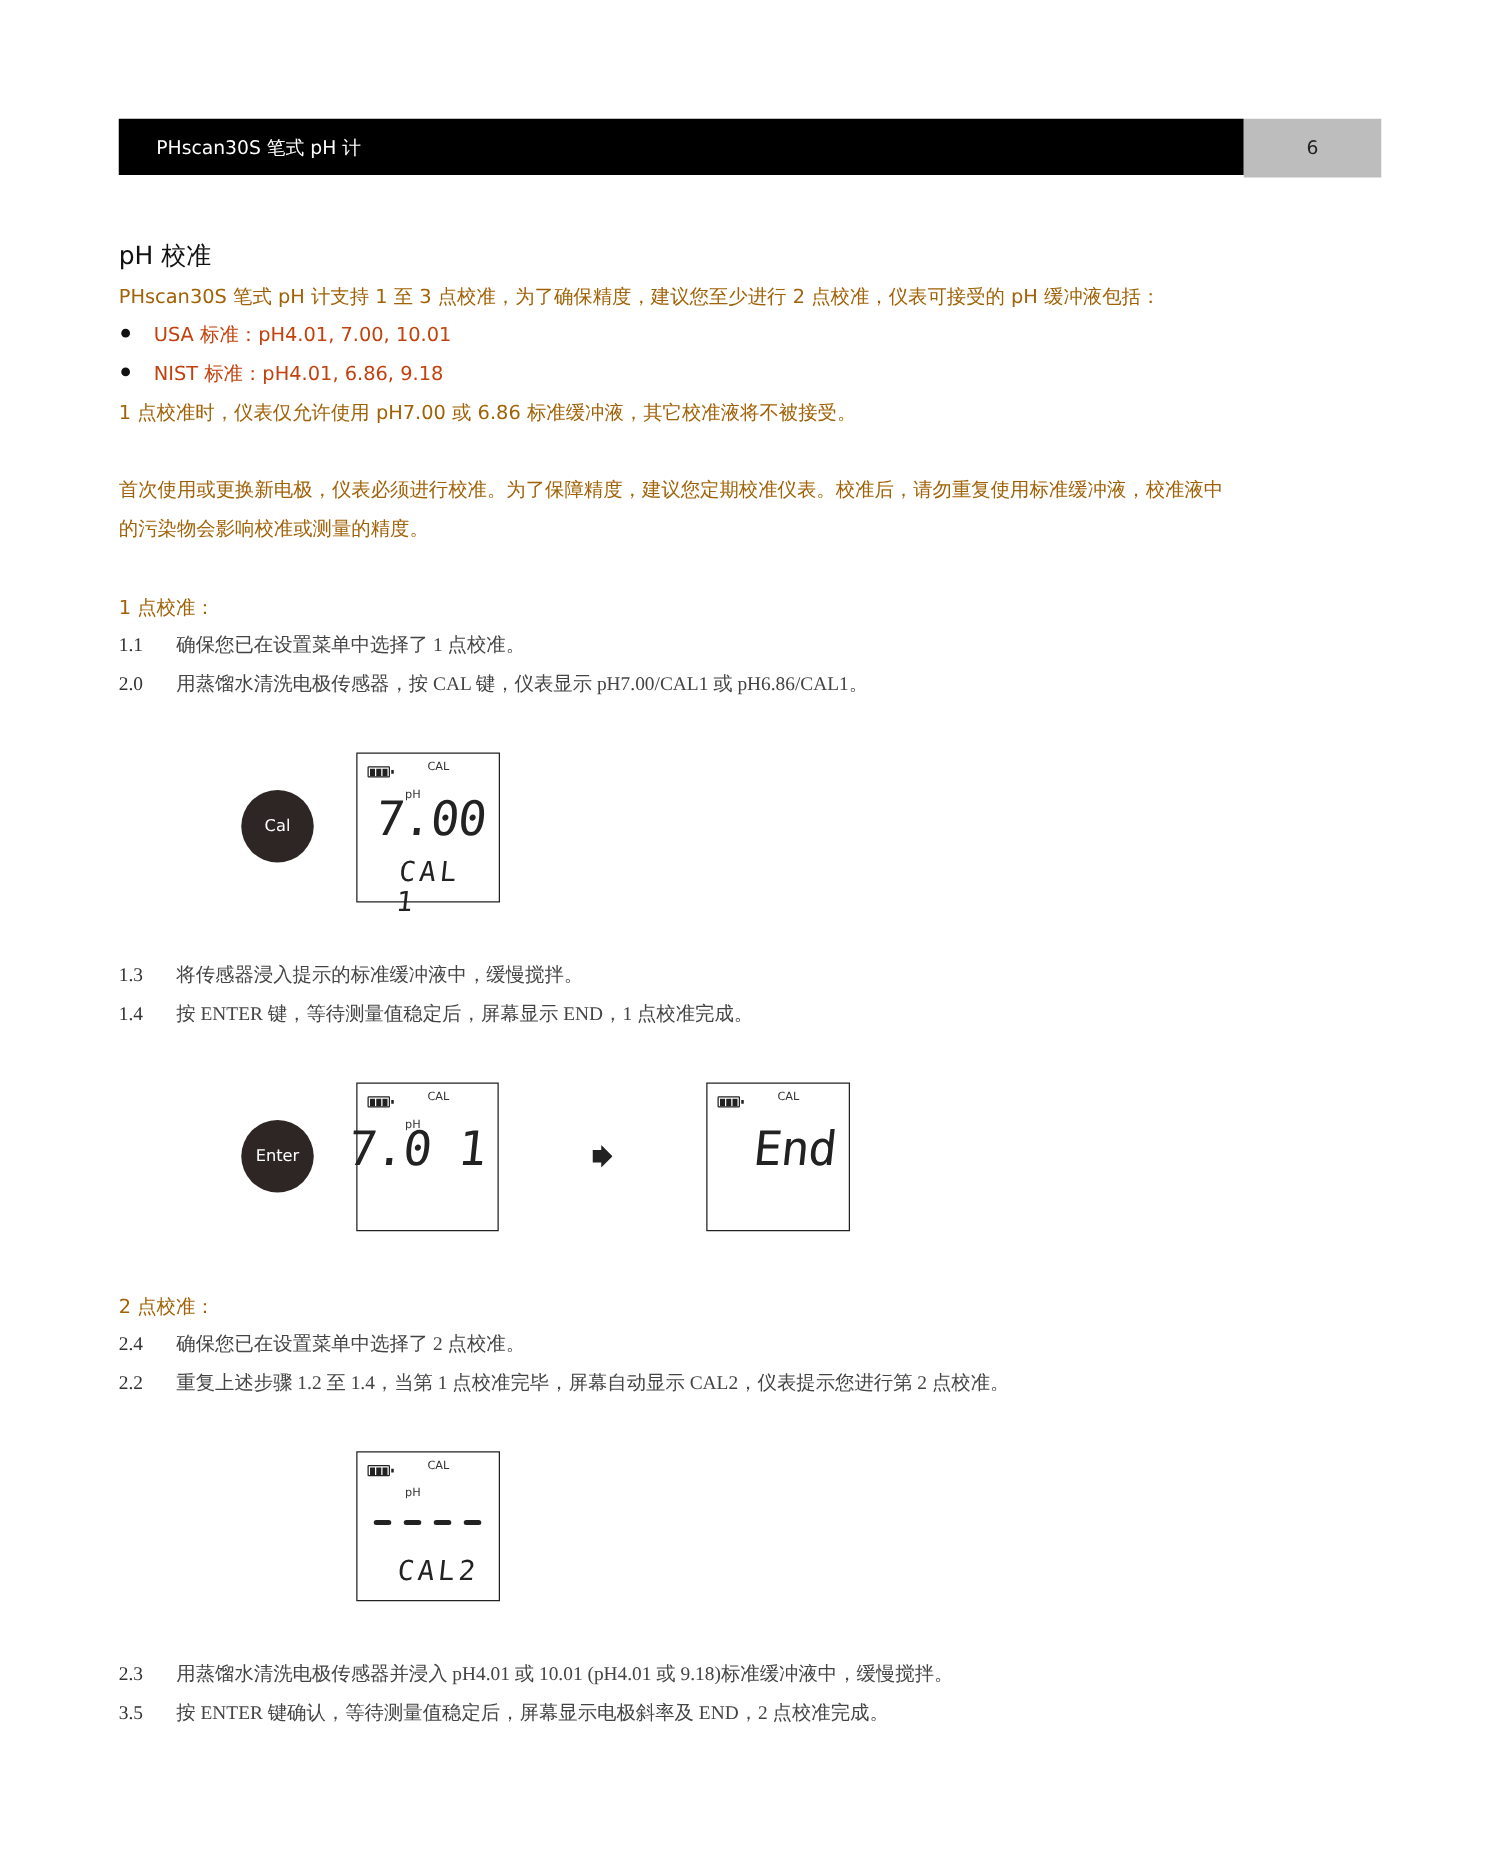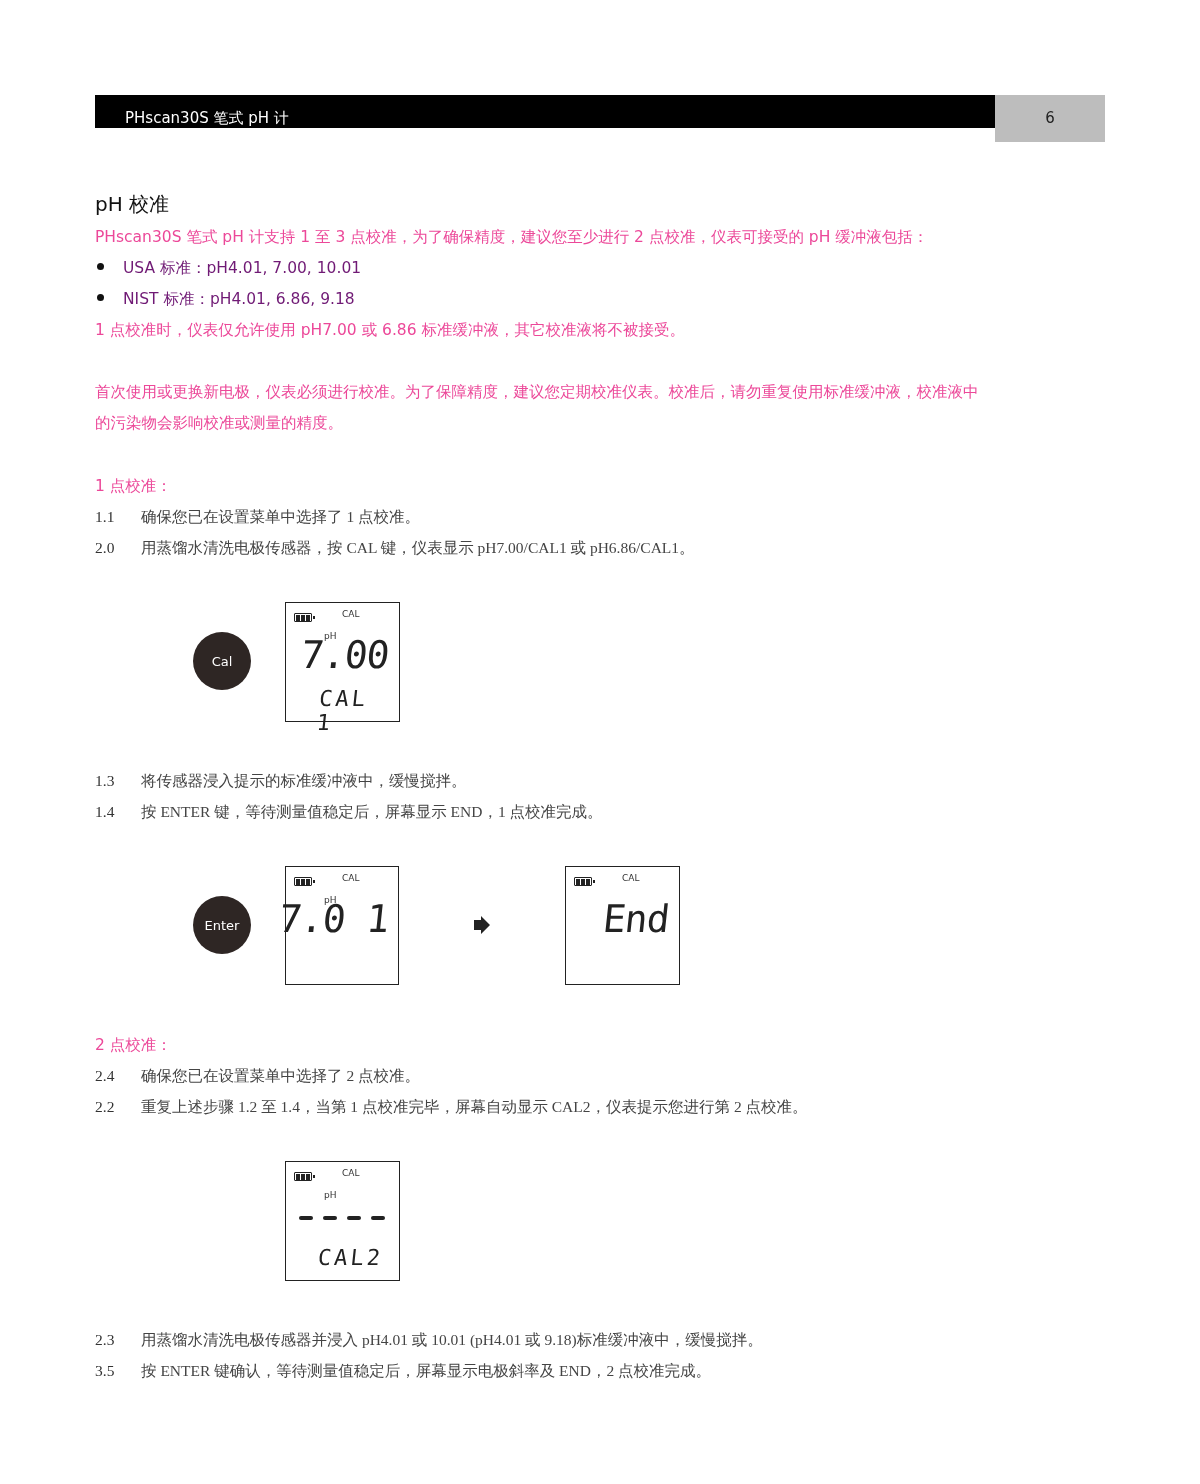--- a/index.html
+++ b/index.html
@@ -2,39 +2,39 @@
 <html><head>
   <meta charset="utf-8">
   <style>
     html, body { margin: 0; padding: 0; background: #ffffff; }
     body {
       width: 1200px; height: 1484px; position: relative; overflow: hidden;
       font-family: "DejaVu Sans", "Liberation Sans", sans-serif;
       color: #333333;
     }
     .header-bar {
-      position: absolute; left: 95px; top: 95px; width: 900px; height: 33px;
+      position: absolute; left: 95px; top: 95px; width: 900px; height: 45px;
       background: #000000; color: #ffffff;
       font-size: 15px; line-height: 47px;
       box-sizing: border-box; padding-left: 30px;
     }
     .page-num {
       position: absolute; left: 995px; top: 95px; width: 110px; height: 47px;
       background: #bdbdbd; color: #222222; font-size: 15px; line-height: 47px;
       text-align: center;
     }
     .section-title {
       position: absolute; left: 95px; top: 190px; font-size: 20px; color: #111111;
       line-height: 28px;
     }
     .line {
       position: absolute; left: 95px; font-size: 15.5px; line-height: 22px;
-      color: #ec4899; white-space: nowrap;
+      color: #a16207; white-space: nowrap;
     }
-    .bullet { position: absolute; left: 95px; font-size: 15.5px; line-height: 22px; color: #701a75; white-space: nowrap; }
+    .bullet { position: absolute; left: 95px; font-size: 15.5px; line-height: 22px; color: #c2410c; white-space: nowrap; }
     .bullet .dot { display: inline-block; width: 7px; height: 7px; border-radius: 50%; background: #111; margin-left: 2px; margin-right: 19px; vertical-align: middle; position: relative; top: -2px; }
     .step { position: absolute; left: 95px; font-size: 15.5px; line-height: 22px; color: #444444; white-space: nowrap; font-family: Liberation Serif, serif; }
     .step .num { display: inline-block; width: 46px; color: #333; }
 
     .round-btn {
       position: absolute; width: 58px; height: 58px; border-radius: 50%;
       background: #2e2624; color: #ffffff; font-size: 13px;
       display: flex; align-items: center; justify-content: center;
     }
     .lcd {

